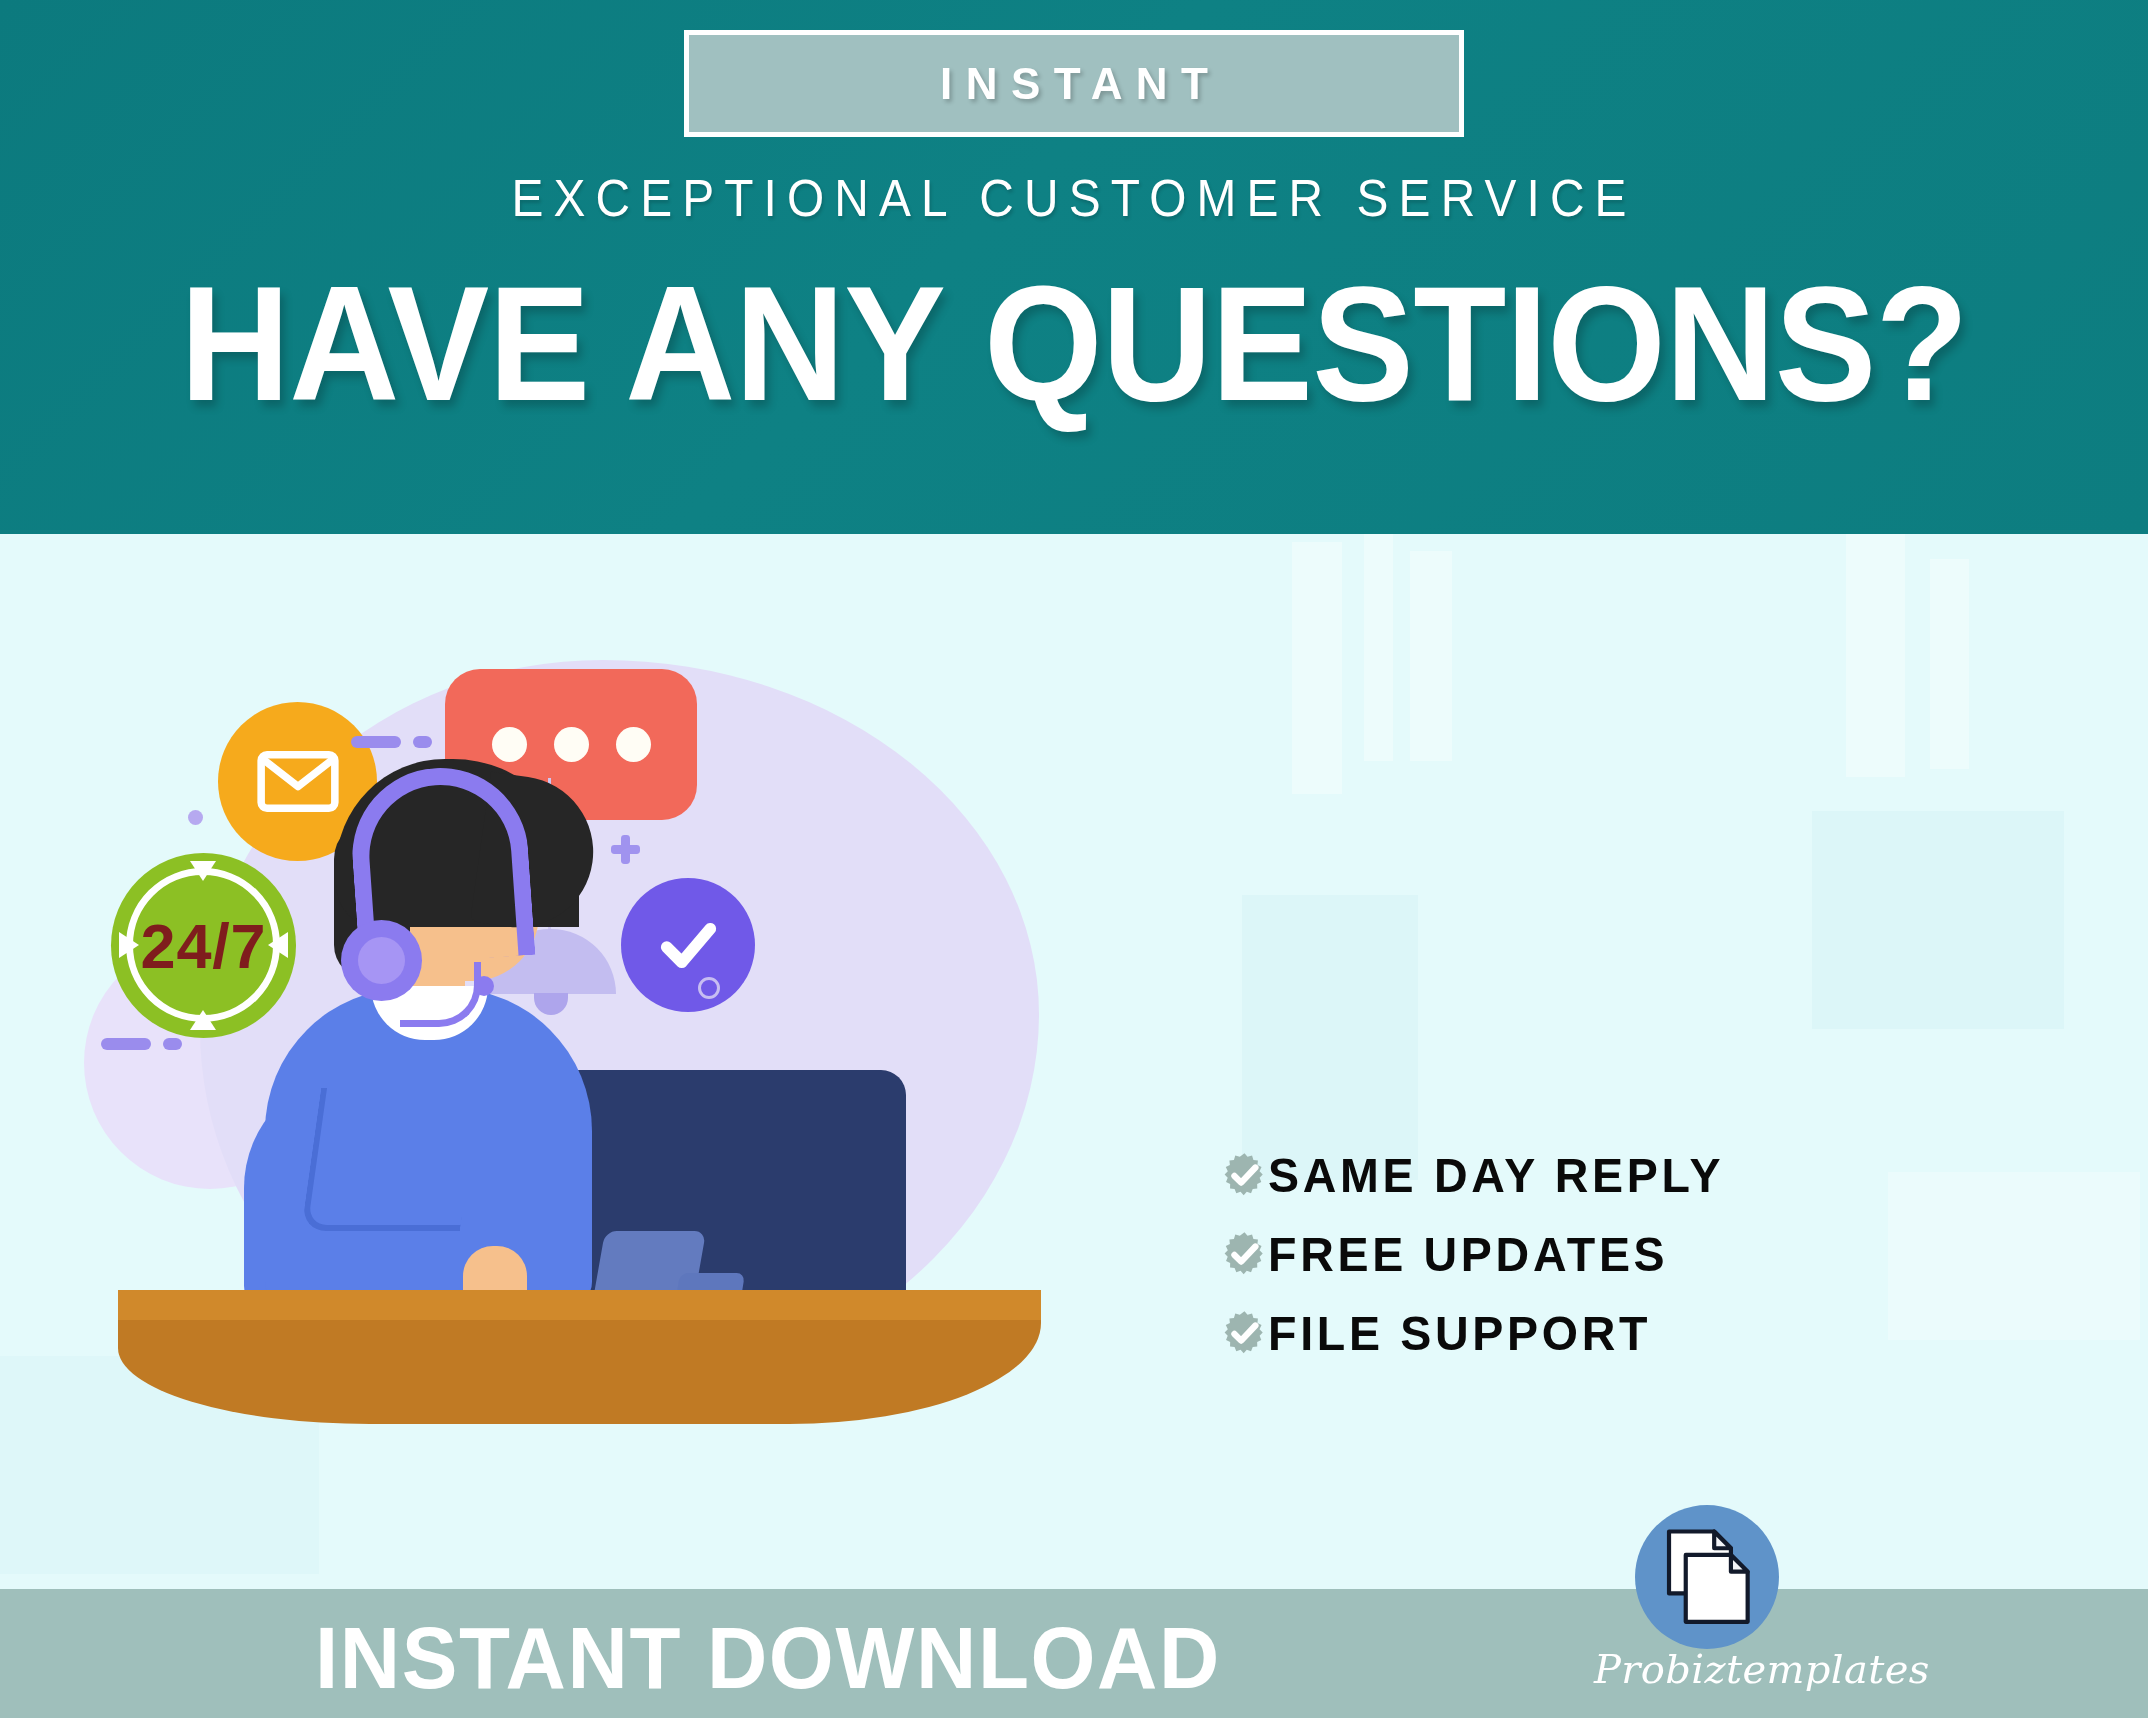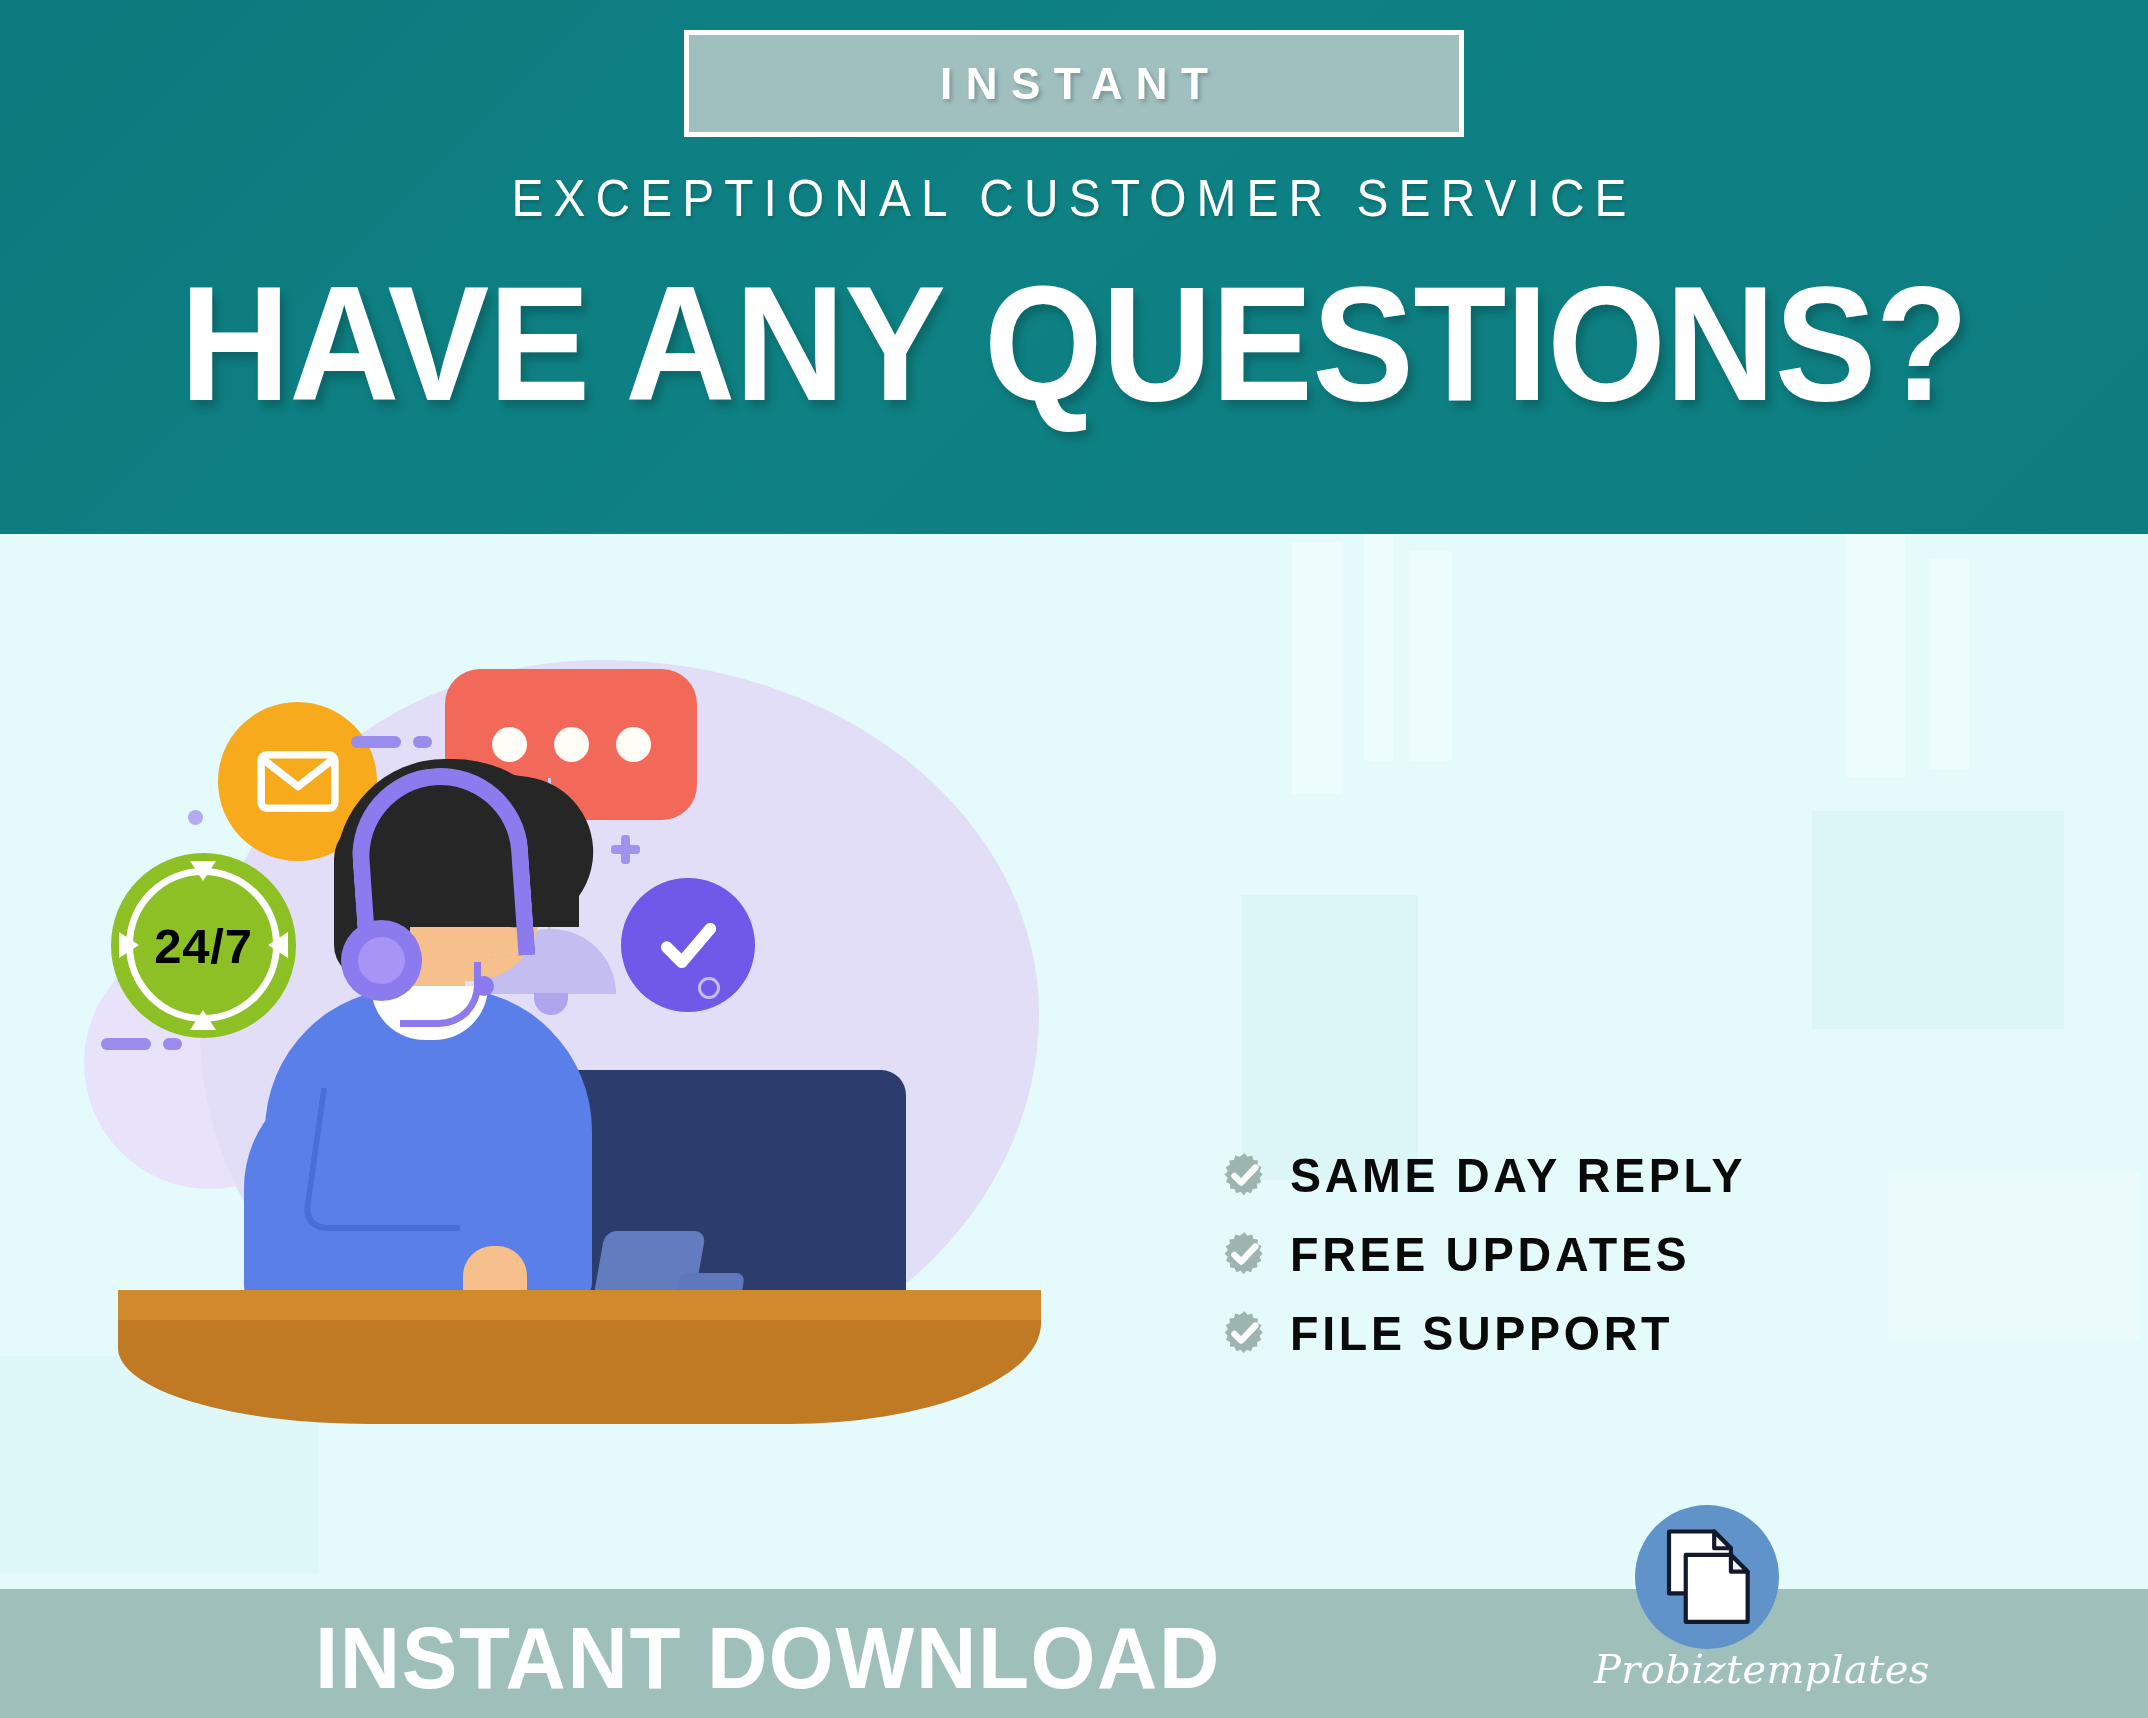--- a/index.html
+++ b/index.html
@@ -108,21 +108,21 @@
     border:7.6px solid #ffffff;
     border-radius:50%;
   }
   .tick { position:absolute; width:0; height:0; }
   .tick.t { top:8.4px; left:50%; margin-left:-13.4px; border-left:13.4px solid transparent; border-right:13.4px solid transparent; border-top:20px solid #ffffff; }
   .tick.b { bottom:8.4px; left:50%; margin-left:-13.4px; border-left:13.4px solid transparent; border-right:13.4px solid transparent; border-bottom:20px solid #ffffff; }
   .tick.l { left:8.4px; top:50%; margin-top:-13.4px; border-top:13.4px solid transparent; border-bottom:13.4px solid transparent; border-left:20px solid #ffffff; }
   .tick.r { right:8.4px; top:50%; margin-top:-13.4px; border-top:13.4px solid transparent; border-bottom:13.4px solid transparent; border-right:20px solid #ffffff; }
   #clock-text {
     position:relative; z-index:2;
-    font-size:49px; font-weight:700; color:#000000;
+    font-size:63px; font-weight:700; color:#7f1d1d;
     letter-spacing:0.8px;
   }
   
   #chat-bubble {
     position:absolute; left:344px; top:101px;
     width:252px; height:151px;
     background:#f2695a;
     border-radius:35px;
     display:flex; align-items:center; justify-content:center; gap:27px;
   }
@@ -312,21 +312,20 @@
     border-radius:11.7px;
   }
 
   
   #features {
     position:absolute; left:1221px; top:602px;
     width:889px;
   }
   .feature-row {
     display:flex; align-items:center;
-    gap:22px;
     height:79px;
   }
   .badge-check { position:relative; width:47px; height:47px; flex:0 0 47px; }
   .badge-check svg { width:47px; height:47px; display:block; }
   .feature-text {
     font-size:48px; font-weight:700;
     letter-spacing:3.8px;
     color:#0a0a0a;
     white-space:nowrap;
     transform:scaleX(0.97);

